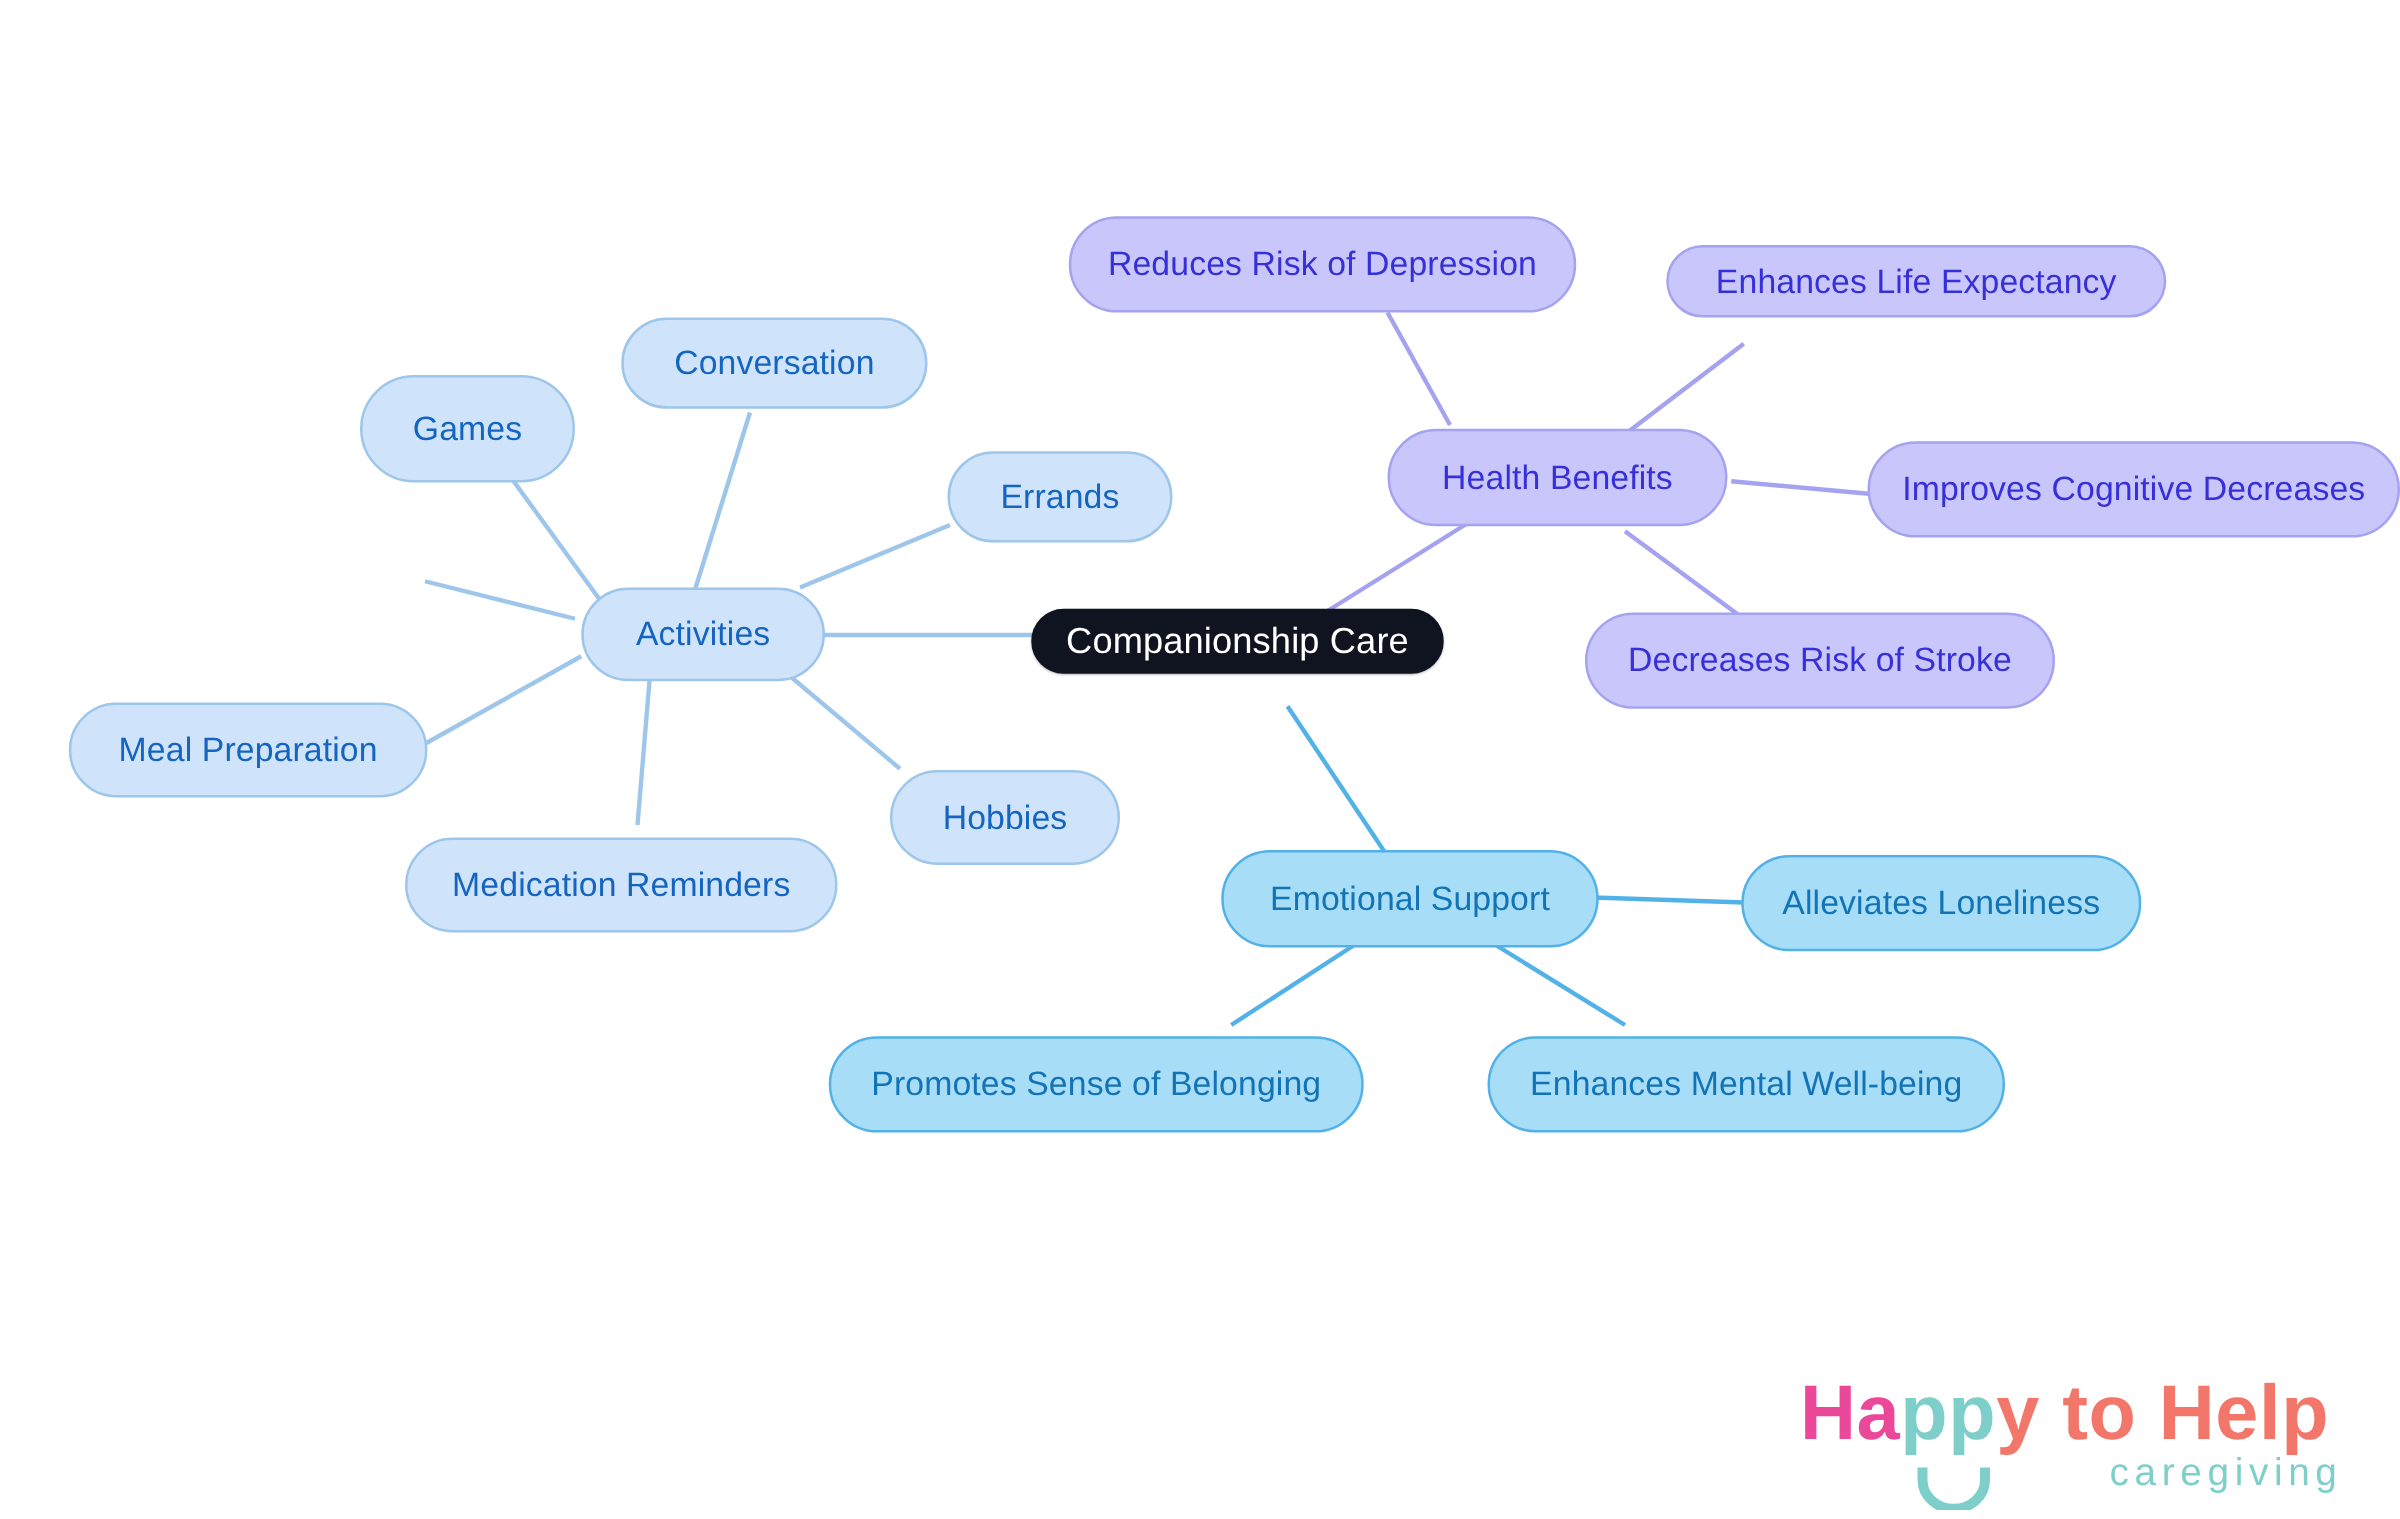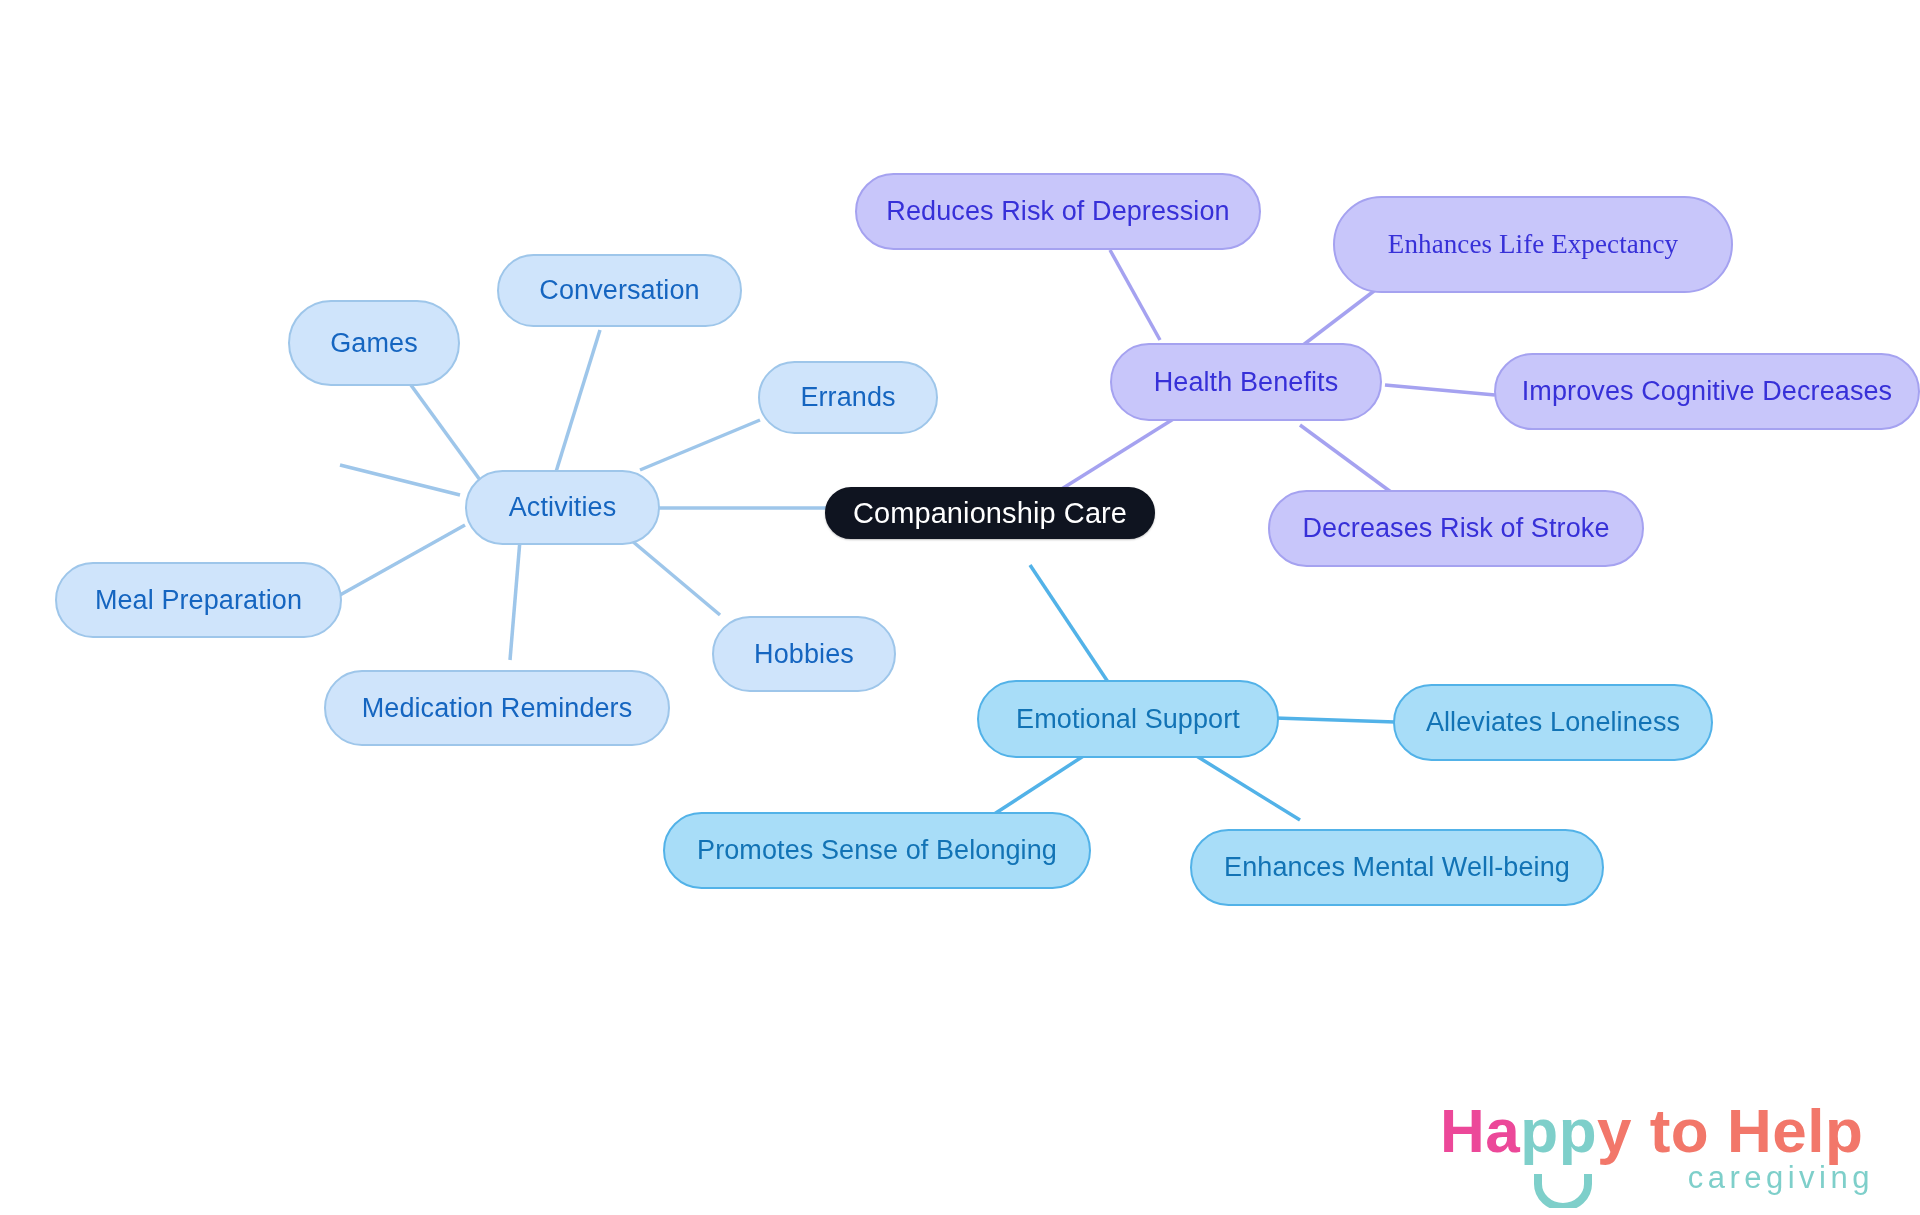--- a/index.html
+++ b/index.html
@@ -154,41 +154,41 @@
   </div>
 
   <div class="node node-purple" style="left:1110px; top:343px; width:272px; height:78px;">
     <span>Health Benefits</span>
   </div>
 
   <div class="node node-purple" style="left:855px; top:173px; width:406px; height:77px;">
     <span>Reduces Risk of Depression</span>
   </div>
 
-  <div class="node node-purple" style="left:1333px; top:196px; width:400px; height:97px;font-family:Liberation Serif, serif;">
+  <div class="node node-purple" style="left:1333px; top:196px; width:400px; height:58px;">
     <span>Enhances Life Expectancy</span>
   </div>
 
   <div class="node node-purple" style="left:1494px; top:353px; width:426px; height:77px;">
     <span>Improves Cognitive Decreases</span>
   </div>
 
   <div class="node node-purple" style="left:1268px; top:490px; width:376px; height:77px;">
     <span>Decreases Risk of Stroke</span>
   </div>
 
   <div class="node node-blue-vivid" style="left:977px; top:680px; width:302px; height:78px;">
     <span>Emotional Support</span>
   </div>
 
   <div class="node node-blue-vivid" style="left:1393px; top:684px; width:320px; height:77px;">
     <span>Alleviates Loneliness</span>
   </div>
 
-  <div class="node node-blue-vivid" style="left:663px; top:812px; width:428px; height:77px;">
+  <div class="node node-blue-vivid" style="left:663px; top:829px; width:428px; height:77px;">
     <span>Promotes Sense of Belonging</span>
   </div>
 
   <div class="node node-blue-vivid" style="left:1190px; top:829px; width:414px; height:77px;">
     <span>Enhances Mental Well-being</span>
   </div>
 
   <div id="logo">
     <div class="logo-main">
       <span style="color:#ec4899;">Ha</span><span style="color:#7ecfca;">pp</span><span style="color:#f2776a;">y to Help</span>

